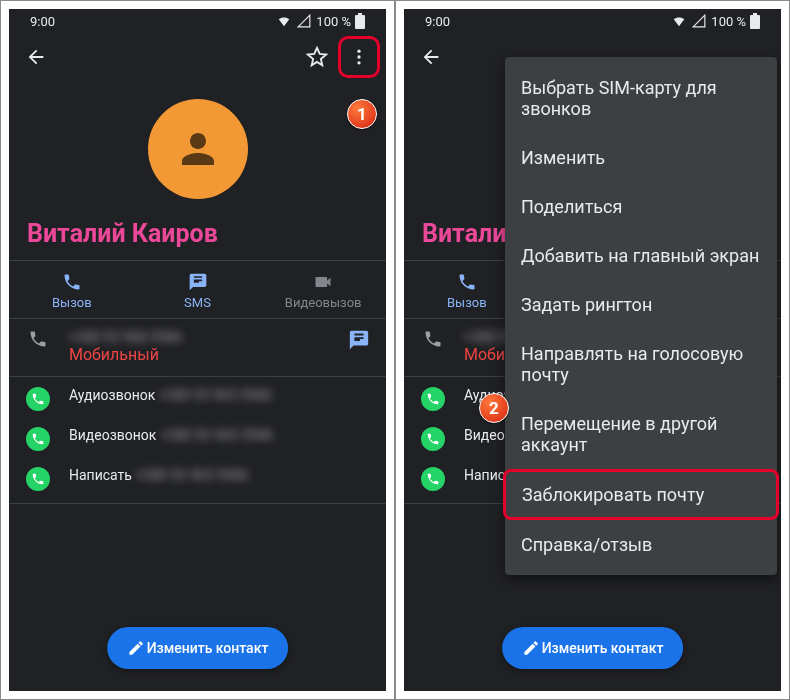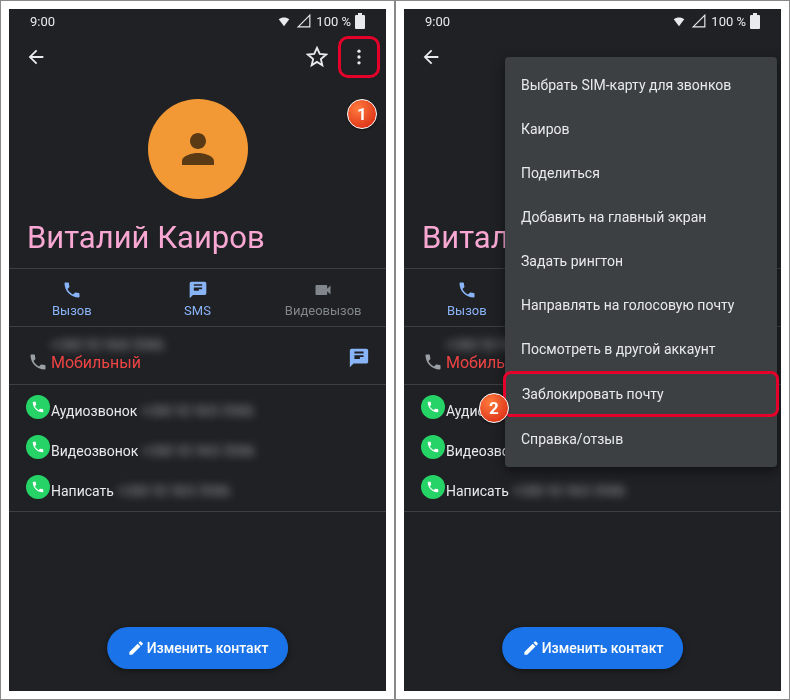--- a/index.html
+++ b/index.html
@@ -10,41 +10,41 @@
   .phone { width: 100%; height: 100%; background: #202124; color: #e8eaed; position: relative; overflow: hidden; font-size: 14px; }
   .statusbar { height: 24px; display: flex; align-items: center; justify-content: space-between; padding: 0 21px; font-size: 13px; }
   .statusbar .right { display: flex; align-items: center; gap: 4px; justify-content: flex-end; }
   .statusbar svg { fill: #e8eaed; }
   .appbar { height: 48px; display: flex; align-items: center; padding: 0 6px; }
   .appbar .spacer { flex: 1; }
   .iconbtn { width: 42px; height: 42px; display: flex; align-items: center; justify-content: center; border-radius: 50%; }
   .hl-red { border: 3px solid #e4002b; border-radius: 10px; }
   .avatar { width: 100px; height: 100px; border-radius: 50%; background: #f29834; margin: 18px auto 20px; display: flex; align-items: center; justify-content: center; }
   .avatar svg { fill: #5a3a14; width: 48px; height: 48px; }
-  .name { font-size: 31px; font-weight: 400; padding: 0 18px 12px; color: #f9a8d4; }
+  .name { font-size: 25px; font-weight: 700; padding: 0 18px 12px; color: #ec4899; }
   .tabs { display: flex; border-top: 1px solid #3c4043; border-bottom: 1px solid #3c4043; }
   .tab { flex: 1; text-align: center; padding: 10px 0 8px; }
   .tab .ico { height: 22px; display: flex; justify-content: center; align-items: center; }
   .tab .lbl { font-size: 13px; margin-top: 2px; }
   .tab.active { color: #8ab4f8; }
   .tab.active svg { fill: #8ab4f8; }
   .tab.inactive { color: #80868b; }
   .tab.inactive svg { fill: #80868b; }
-  .row { display: flex; align-items: flex-end; padding: 10px 16px 6px; }
+  .row { display: flex; align-items: flex-start; padding: 10px 16px 6px; gap: 18px; }
   .row .ico { width: 26px; display: flex; justify-content: center; }
   .row .txt { flex: 1; }
   .blur { color: transparent; text-shadow: 0 0 8px rgba(180,180,180,0.9); user-select: none; }
   .sub { font-size: 16px; color: #ef4444; }
   .divider { height: 1px; background: #3c4043; margin: 6px 0 0; }
   .wa { width: 24px; height: 24px; border-radius: 50%; background: #25D366; display: flex; align-items: center; justify-content: center; }
   .wa svg { fill: #fff; width: 14px; height: 14px; }
   .fab { position: absolute; bottom: 22px; left: 50%; transform: translateX(-50%); background: #1a73e8; color: #fff; border-radius: 24px; padding: 12px 20px; display: flex; align-items: center; gap: 2px; font-size: 14px; font-weight: 500; box-shadow: 0 2px 6px rgba(0,0,0,0.4); }
   .fab svg { fill: #fff; }
   .menu { position: absolute; top: 48px; right: 4px; width: 272px; background: #3c4043; border-radius: 4px; box-shadow: 0 4px 12px rgba(0,0,0,0.5); padding: 6px 0; z-index: 10; }
-  .menu-item { padding: 14px 16px; font-size: 14px; color: #e8eaed; }
+  .menu-item { padding: 14px 16px; font-size: 18px; color: #e8eaed; }
   .menu-item.hl { border: 3px solid #e4002b; border-radius: 8px; margin: 0 -2px; padding: 12px 16px; }
   .badge { position: absolute; width: 30px; height: 30px; border-radius: 50%; background: radial-gradient(circle at 35% 30%, #ff7a3c, #d62210); border: 1px solid #fff; color: #fff; font-weight: bold; font-size: 17px; display: flex; align-items: center; justify-content: center; box-shadow: 0 1px 2px rgba(0,0,0,0.5); z-index: 20; }
   .badge.b1 { top: 90px; right: 9px; }  
   .badge.b2 { top: 384px; left: 75px; } 
   .trailing-icon { margin-left: auto; }
 </style>
 </head>
 <body>
 
 <div class="frame left">
@@ -277,25 +277,25 @@
 
     <div class="fab">
       <svg width="18" height="18" viewBox="0 0 24 24">
           <path d="M3 17.25V21h3.75L17.81 9.94l-3.75-3.75L3 17.25zM20.71 7.04a1 1 0 0 0 0-1.41l-2.34-2.34a1 1 0 0 0-1.41 0l-1.83 1.83 3.75 3.75 1.83-1.83z"></path>
         </svg>
       <span>Изменить контакт</span>
     </div>
 
     <div class="menu">
       <div class="menu-item">Выбрать SIM-карту для звонков</div>
-      <div class="menu-item">Каиров</div>
+      <div class="menu-item">Изменить</div>
       <div class="menu-item">Поделиться</div>
       <div class="menu-item">Добавить на главный экран</div>
       <div class="menu-item">Задать рингтон</div>
       <div class="menu-item">Направлять на голосовую почту</div>
-      <div class="menu-item">Посмотреть в другой аккаунт</div>
+      <div class="menu-item">Перемещение в другой аккаунт</div>
       <div class="menu-item hl">Заблокировать почту</div>
       <div class="menu-item">Справка/отзыв</div>
     </div>
 
     <div class="badge b2">2</div>
   </div>
 </div>
 
 </body></html>

